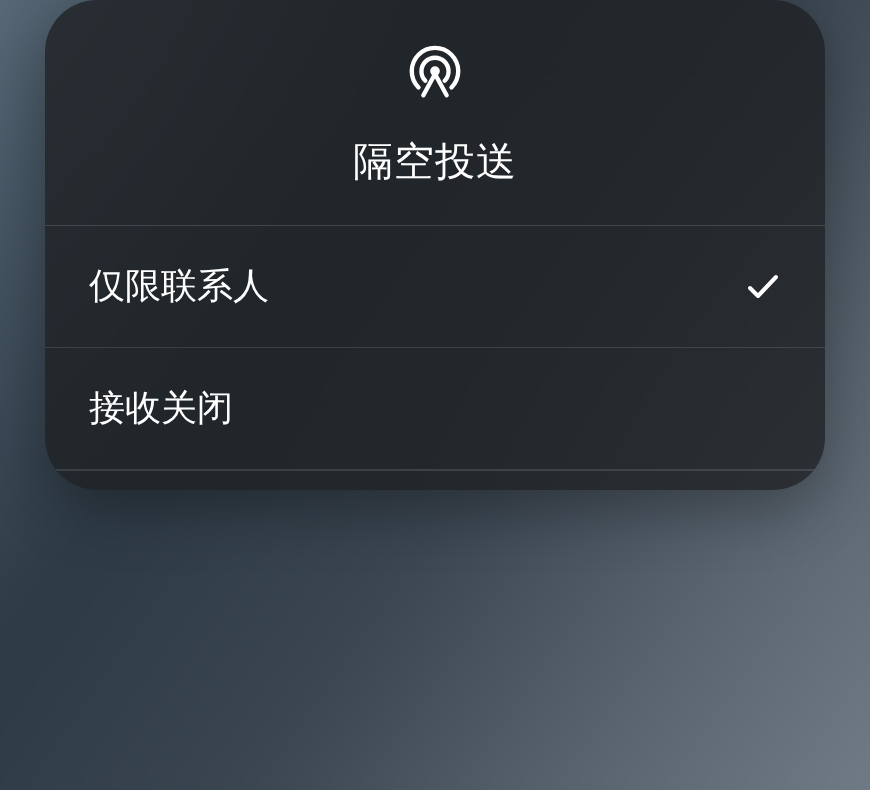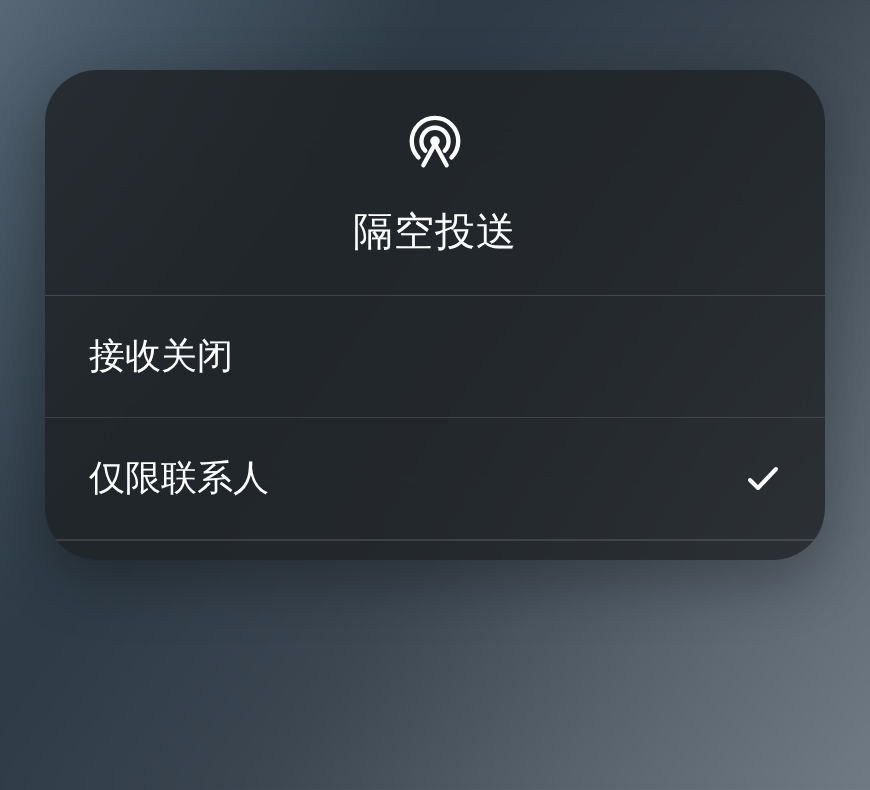--- a/index.html
+++ b/index.html
@@ -29,21 +29,20 @@
         #2d3a45 35%, 
         #3a4550 55%, 
         #5a6570 75%, 
         #7a8590 100%);
       filter: blur(30px);
       transform: scale(1.2);
     }
     
     .panel {
       position: relative;
-      margin-top: 70px;
       width: 780px;
       background: rgba(30, 32, 34, 0.78);
       backdrop-filter: blur(40px);
       border-radius: 52px;
       overflow: hidden;
       box-shadow: 0 20px 60px rgba(0, 0, 0, 0.3);
     }
     
     .header {
       display: flex;
@@ -111,29 +110,29 @@
       <svg viewBox="0 0 64 64" fill="none" stroke="#ffffff" stroke-width="4.5" stroke-linecap="round">
         <circle cx="32" cy="30" r="5" fill="#ffffff" stroke="none"></circle>
         <path d="M 22 40 A 14 14 0 1 1 42 40"></path>
         <path d="M 15 47 A 24 24 0 1 1 49 47"></path>
         <path d="M 20 55 L 32 33 L 44 55" stroke-linejoin="round"></path>
       </svg>
     </span>
     <div class="title">隔空投送</div>
   </div>
 
-  <div class="option">
-    <span class="option-label">接收关闭</span>
-
-  </div>
-
   <div class="option selected">
     <span class="option-label">仅限联系人</span>
     <span class="checkmark">
       <svg viewBox="0 0 36 36" fill="none" stroke="#ffffff" stroke-width="4" stroke-linecap="round" stroke-linejoin="round">
         <path d="M 5 19 L 13 27 L 31 8"></path>
       </svg>
     </span>
   </div>
 
+  <div class="option">
+    <span class="option-label">接收关闭</span>
+
+  </div>
+
 
   <div class="bottom-spacer"></div>
 </div>
 
 </body></html>

